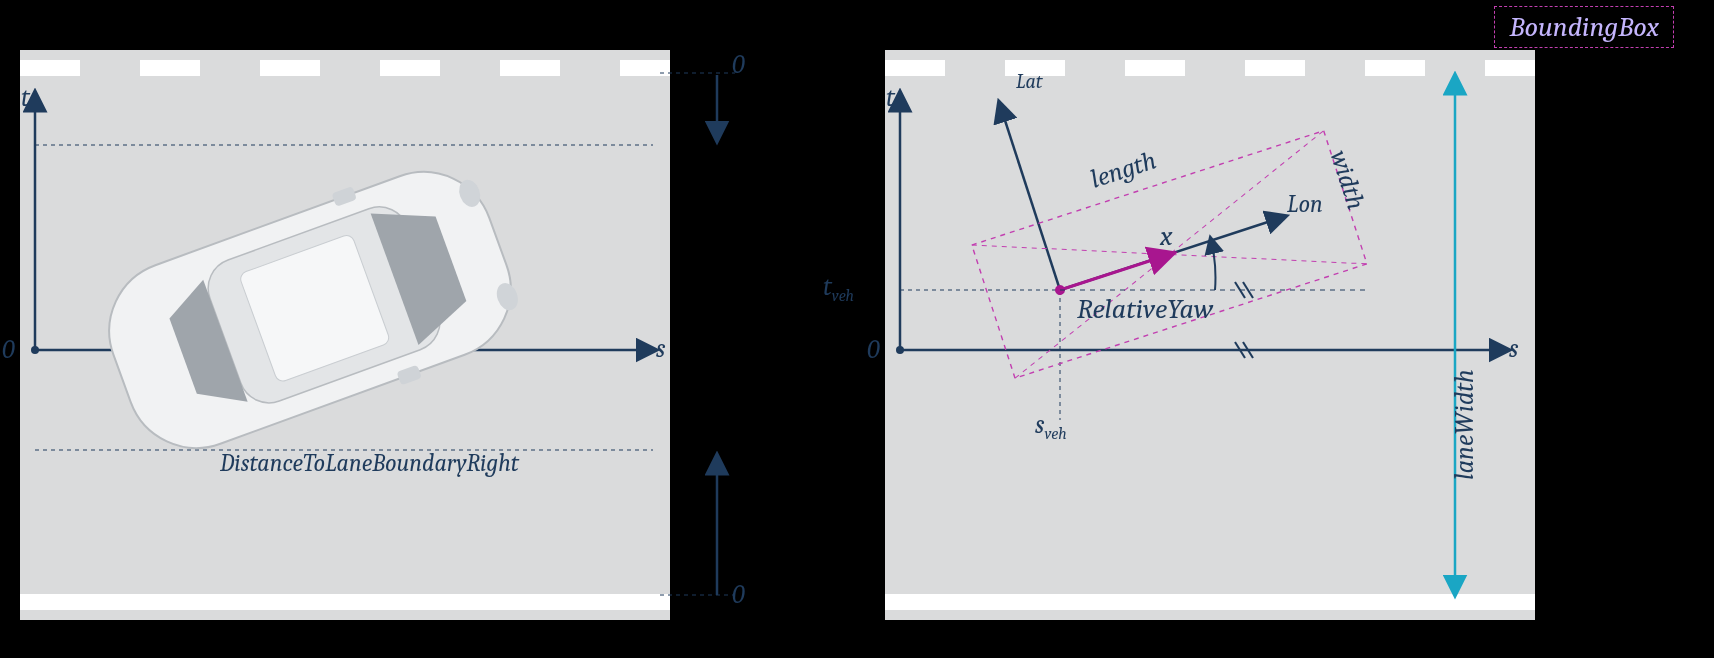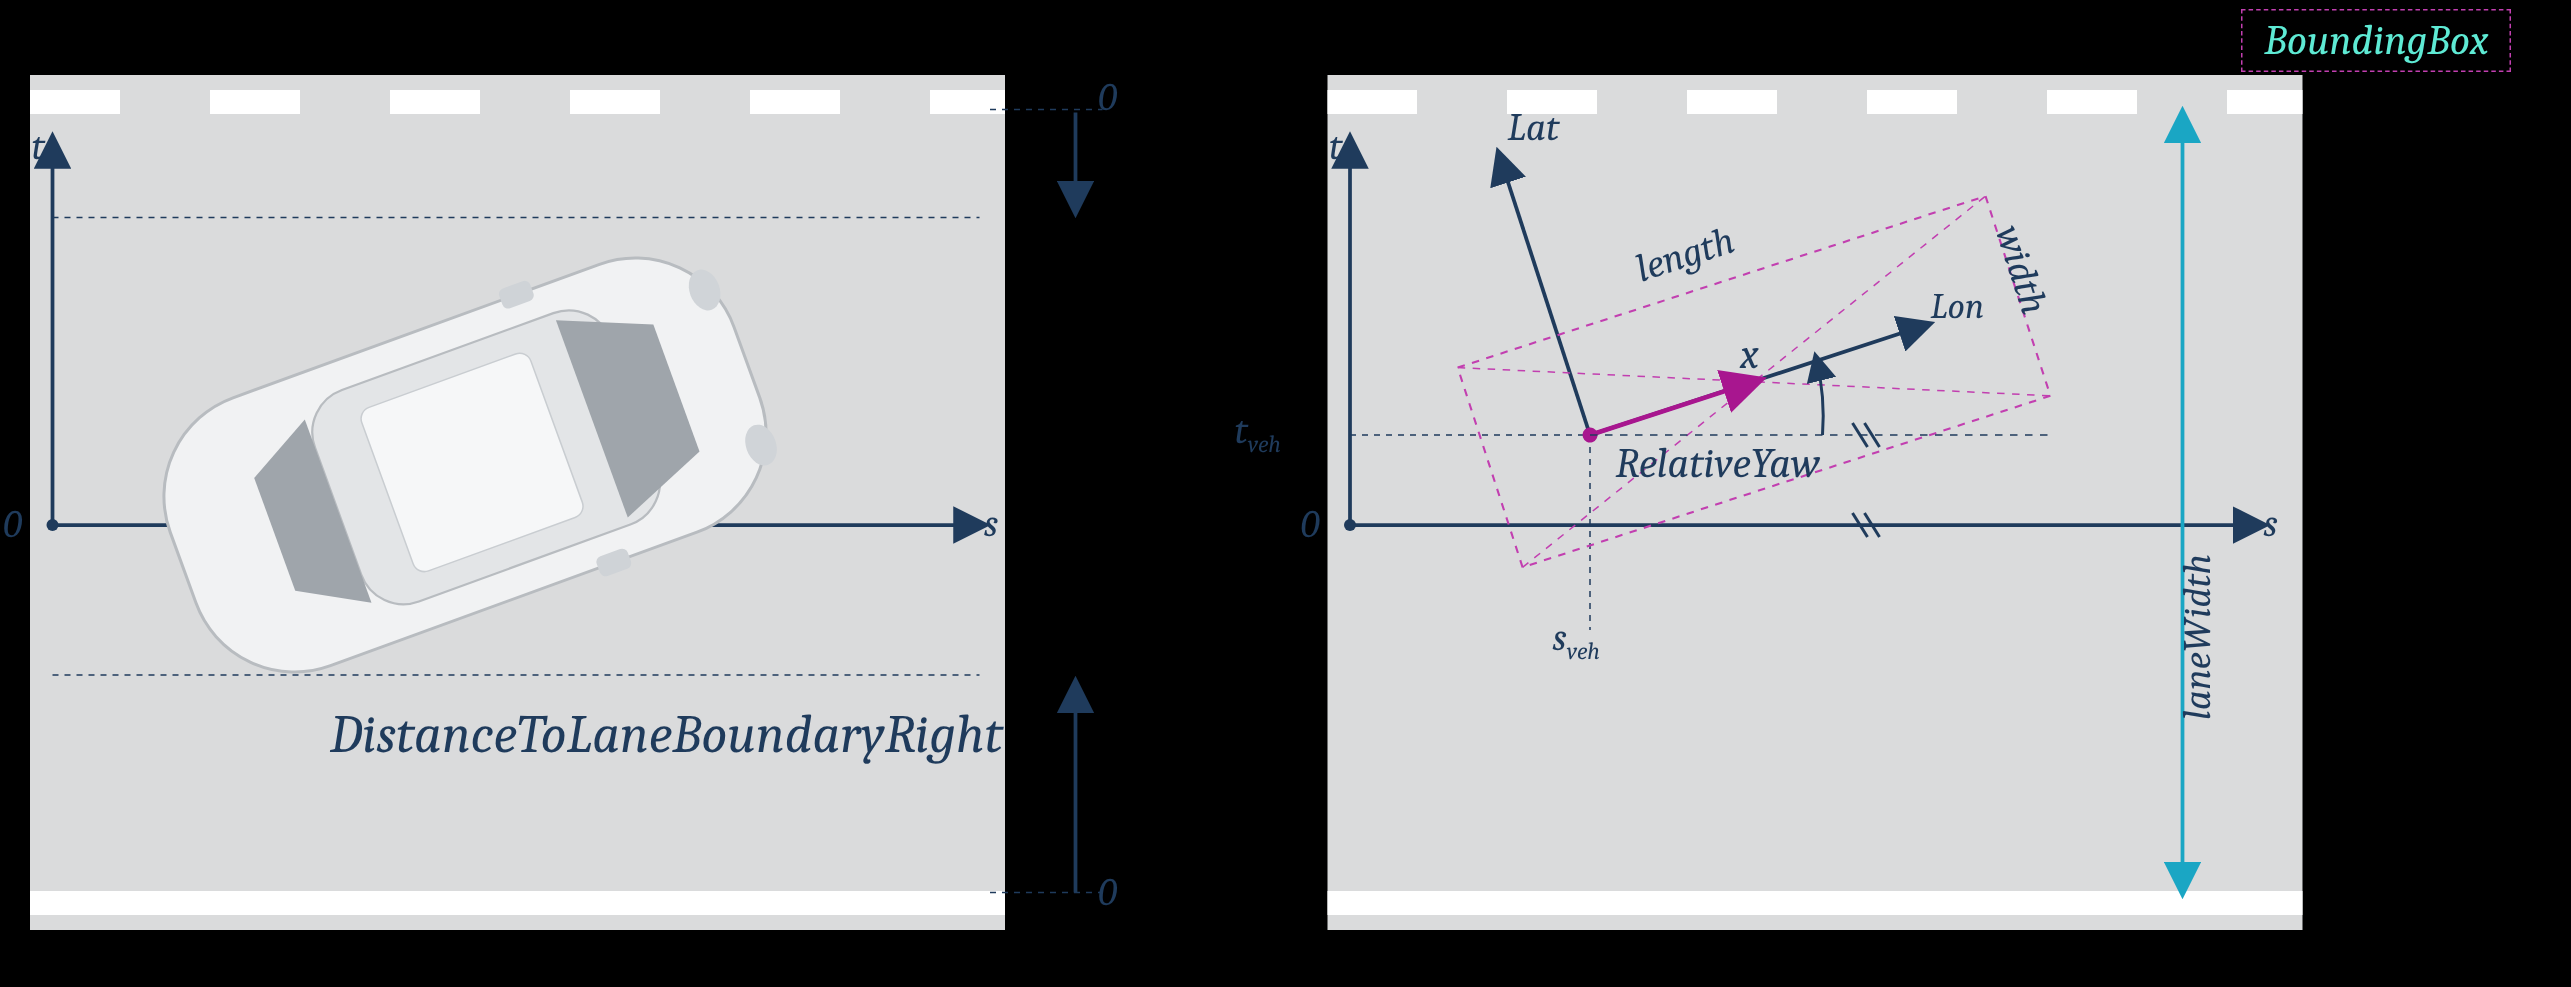--- a/index.html
+++ b/index.html
@@ -52,21 +52,21 @@
   
   svg { position:absolute; top:0; left:0; }
 
   
   #legend {
     position: absolute;
     top: 6px;
     right: 40px;
     border: 1.5px dashed #c23fb0;
     padding: 4px 14px;
-    color: #5eead4;
+    color: #c4b5fd;
     font-size: 28px;
   }
 </style>
 </head>
 <body>
 
 <div id="legend">BoundingBox</div>
 
 <div class="panel" id="panel-left">
   <div class="lane-dash-top"></div>
@@ -105,21 +105,21 @@
       <rect x="60" y="88" width="22" height="14" rx="4" fill="#cfd3d7"></rect>
 
       <ellipse cx="190" cy="-55" rx="10" ry="14" fill="#d0d4d8"></ellipse>
       <ellipse cx="190" cy="55" rx="10" ry="14" fill="#d0d4d8"></ellipse>
     </g>
   </svg>
 
   <div class="axis-label" style="left:-18px; top:285px">0</div>
   <div class="axis-label" style="left:1px; top:33px">t</div>
   <div class="axis-label" style="left:636px; top:284px">s</div>
-  <div class="axis-label" style="left:200px; top:419px; font-size:36px">DistanceToLaneBoundaryRight</div>
+  <div class="axis-label" style="left:200px; top:399px; font-size:24px">DistanceToLaneBoundaryRight</div>
 </div>
 
 <svg width="1714" height="658">
   <defs>
     <marker id="arrN2" markerWidth="10" markerHeight="10" refX="7" refY="5" orient="auto">
       <path d="M0,0 L10,5 L0,10 z" fill="#1f3b5c"></path>
     </marker>
   </defs>
 
   <line x1="660" y1="73" x2="735" y2="73" stroke="#1f3b5c" stroke-width="1" stroke-dasharray="4,4"></line>
@@ -188,21 +188,21 @@
       <line x1="358" y1="292" x2="368" y2="308"></line>
     </g>
 
     <line x1="570" y1="28" x2="570" y2="542" stroke="#1aa6c4" stroke-width="2.5" marker-start="url(#arrCrev)" marker-end="url(#arrC)"></line>
   </svg>
 
   <div class="axis-label" style="left:-18px; top:285px">0</div>
   <div class="axis-label" style="left:1px; top:33px">t</div>
   <div class="axis-label" style="left:624px; top:284px">s</div>
 
-  <div class="axis-label" style="left:120px; top:20px; font-size:26px">Lat</div>
+  <div class="axis-label" style="left:131px; top:20px; font-size:20px">Lat</div>
   <div class="axis-label" style="left:402px; top:140px; font-size:24px">Lon</div>
 
   <div class="axis-label magenta" style="left:275px; top:170px; font-size:28px">x</div>
   <div class="axis-label magenta" style="left:205px; top:105px; font-size:26px; transform:rotate(-18deg)">length</div>
   <div class="axis-label magenta" style="left:432px; top:115px; font-size:26px; transform:rotate(72deg)">width</div>
 
   <div class="axis-label small-label" style="left:192px; top:243px; font-size:28px">RelativeYaw</div>
 
   <div class="axis-label" style="left:-62px; top:222px; font-size:26px">
     <span>t</span><span class="sub">veh</span>

